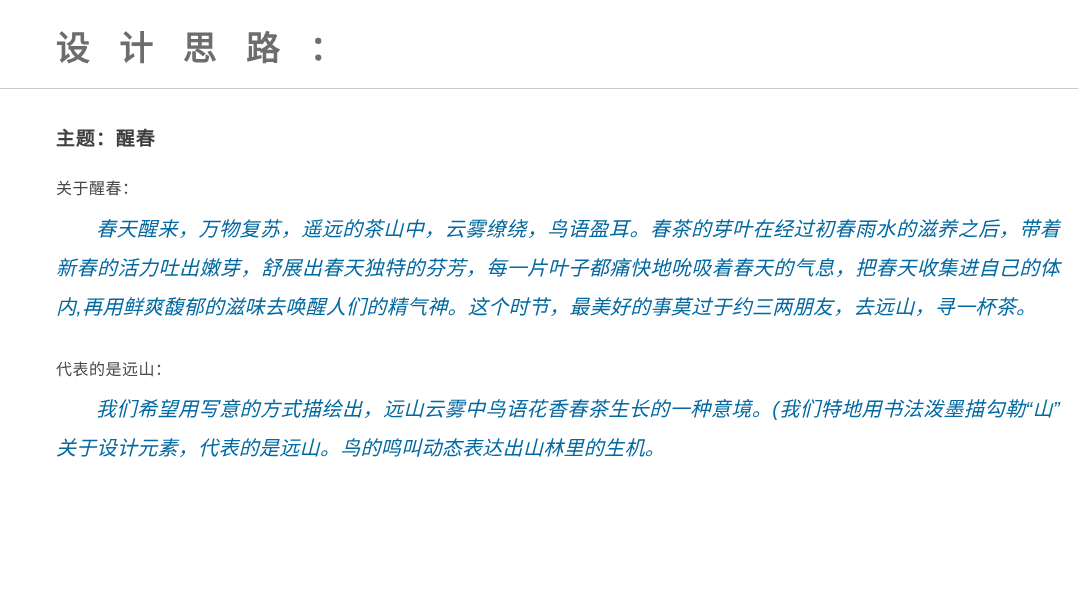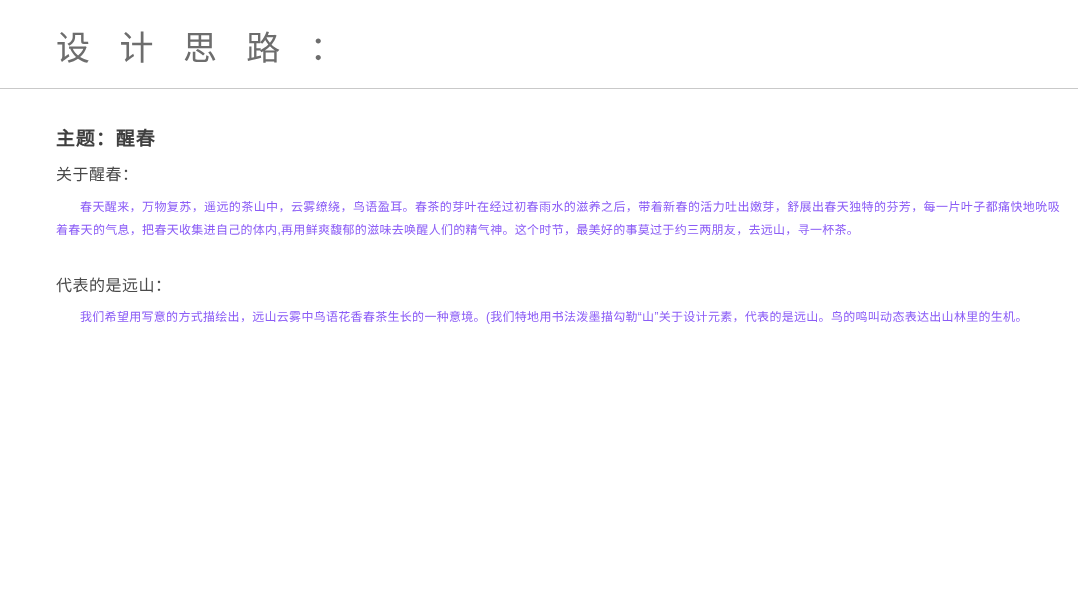--- a/index.html
+++ b/index.html
@@ -20,21 +20,21 @@
     height: 600px;
     box-sizing: border-box;
   }
   .header {
     padding: 26px 0 0 56px;
   }
   .header-title {
     font-size: 34px;
     letter-spacing: 10px;
     color: #6d6d6d;
-    font-weight: 400;
+    font-weight: 700;
     line-height: 1.3;
     margin: 0;
   }
   .header-rule {
     margin-top: 18px;
     width: 100%;
     height: 1px;
     background: #c9c9c9;
   }
   .content {
@@ -51,31 +51,32 @@
     margin-top: 30px;
   }
   .section-label {
     font-size: 16px;
     color: #4a4a4a;
     letter-spacing: 0.5px;
     line-height: 1.6;
   }
   .section-body {
     margin-top: 8px;
-    font-size: 12px;
-    color: #8b5cf6;
+    font-size: 20px;
+    color: #0369a1;
     line-height: 1.95;
     text-align: justify;
     text-justify: inter-ideograph;
     text-indent: 2em;
     letter-spacing: 0.3px;
     padding-right: 4px;
+    font-style: italic;
   }
   .section:nth-of-type(2) {
-    margin-top: 12px;
+    margin-top: 26px;
   }
 </style>
 </head>
 <body>
 
 <div class="page">
 
   <div class="header">
     <h1 class="header-title">设 计 思 路 ：</h1>
   </div>

